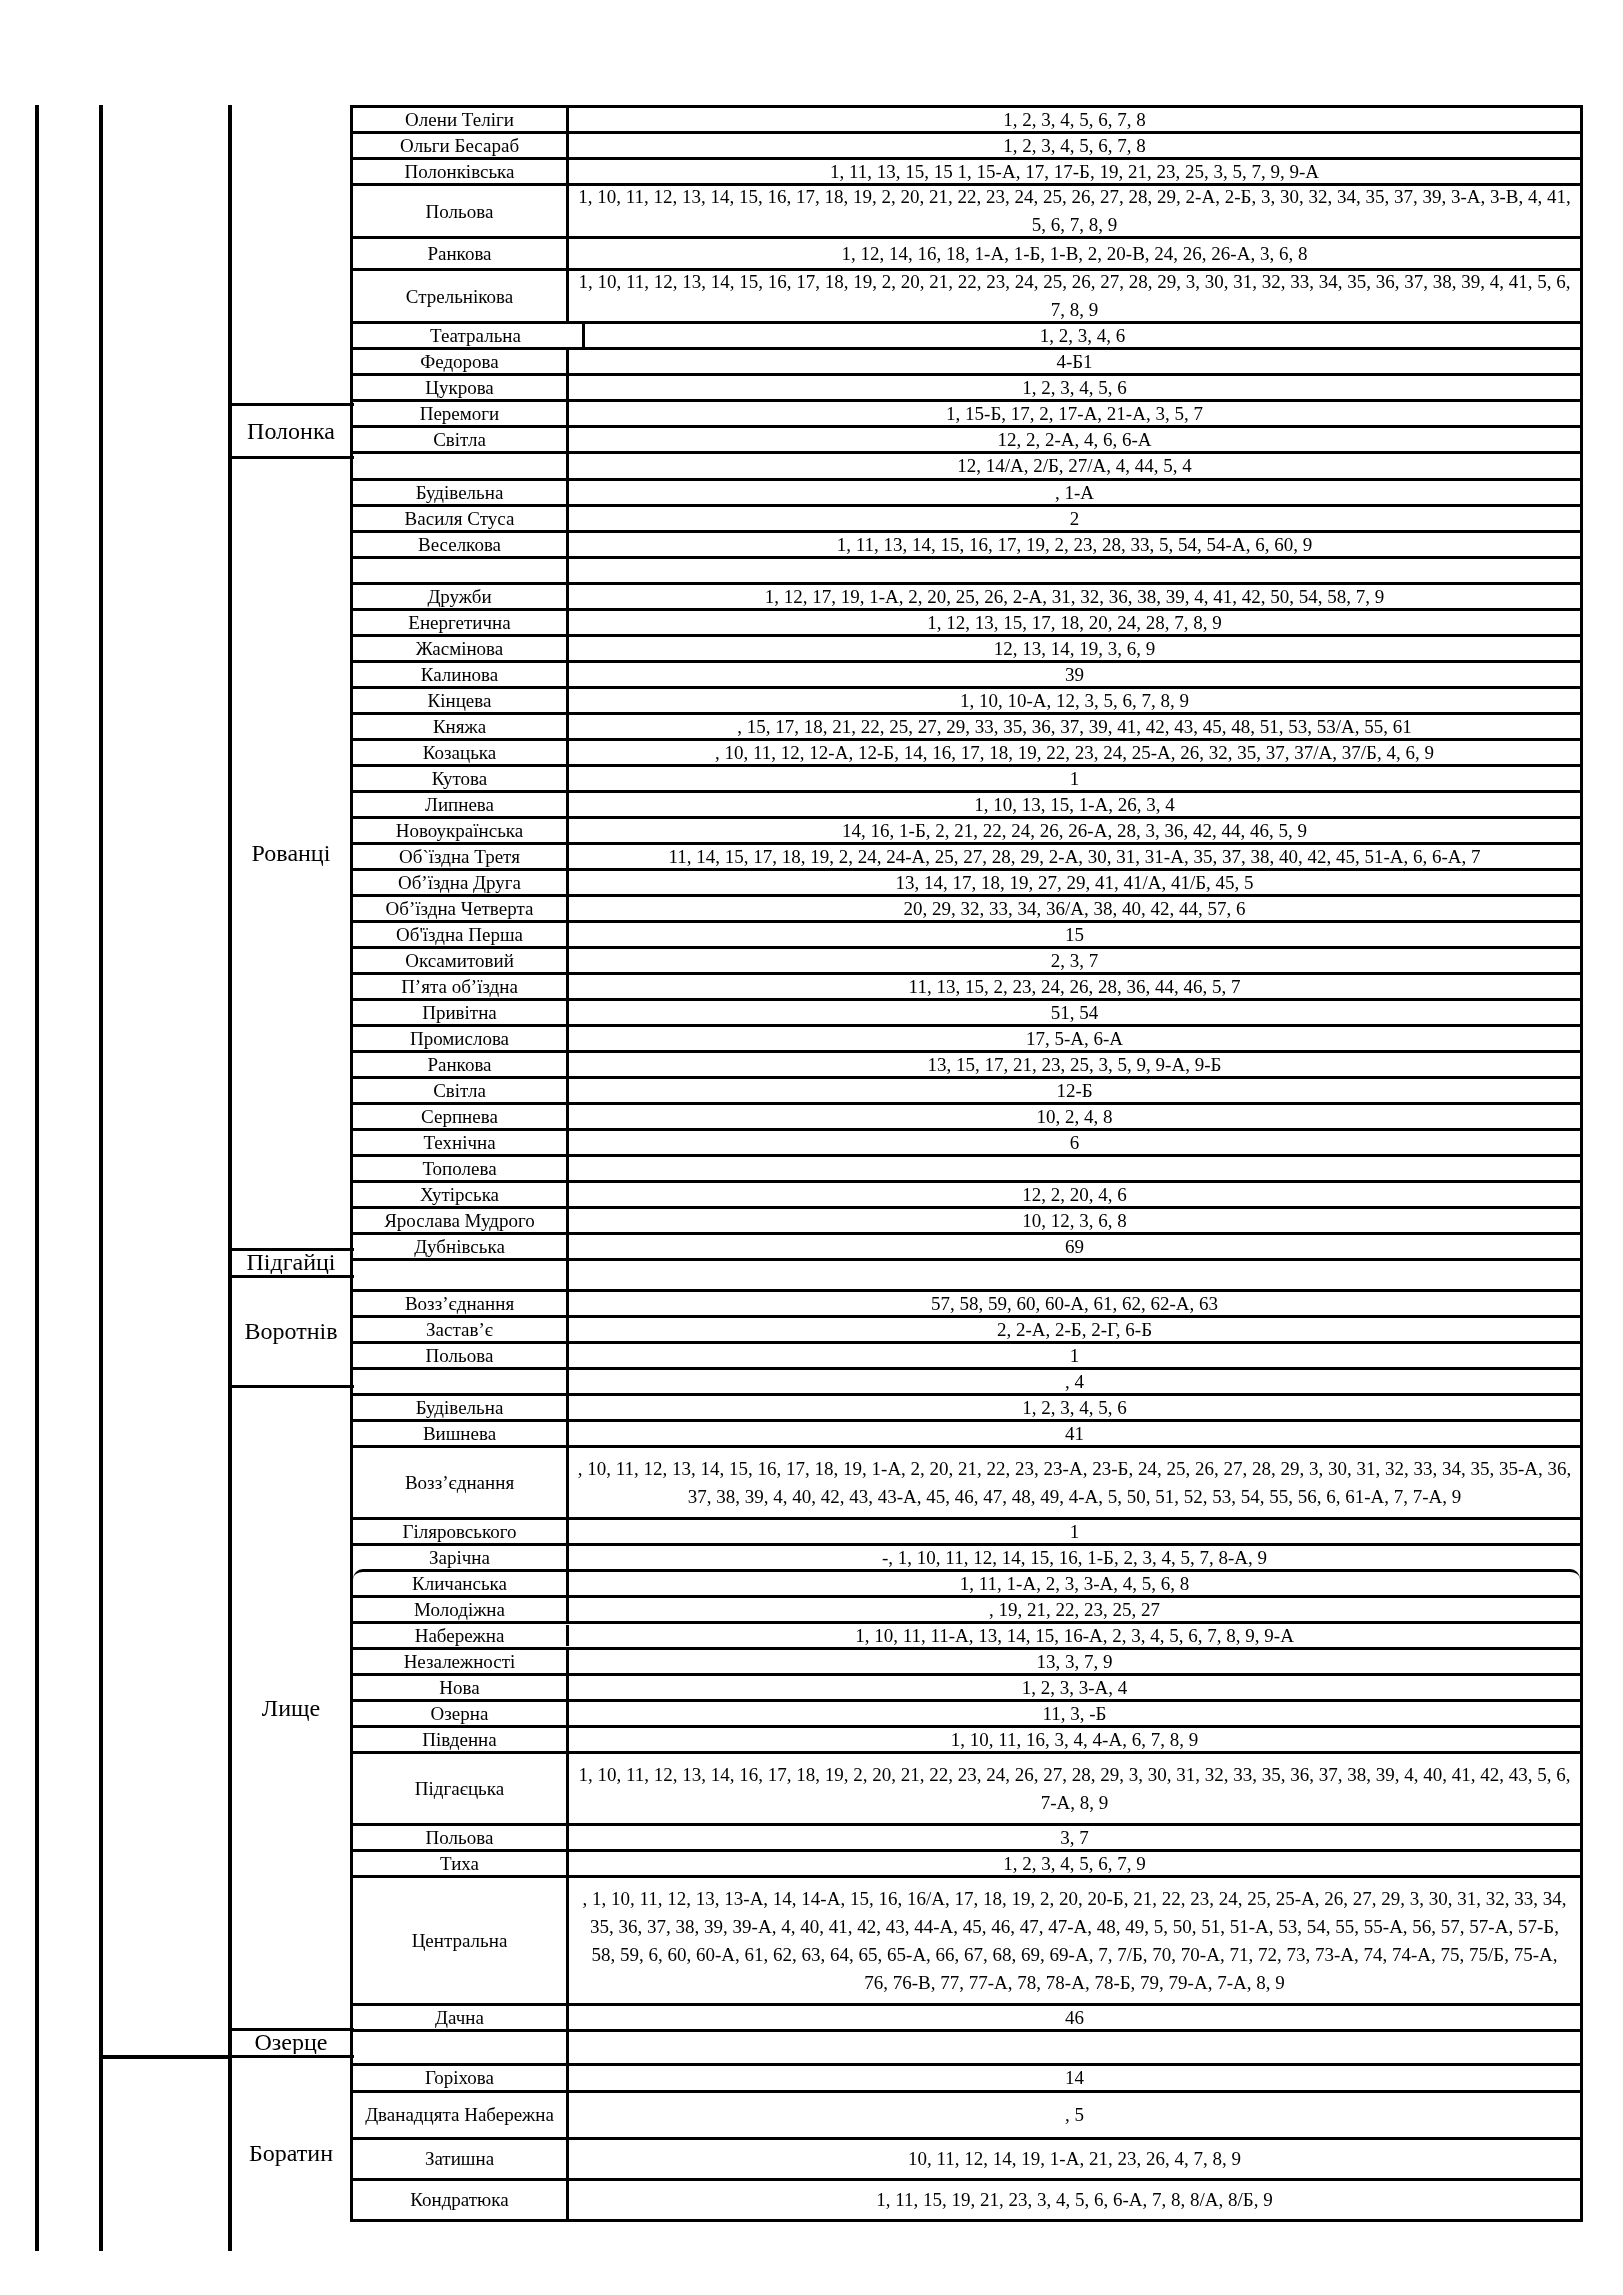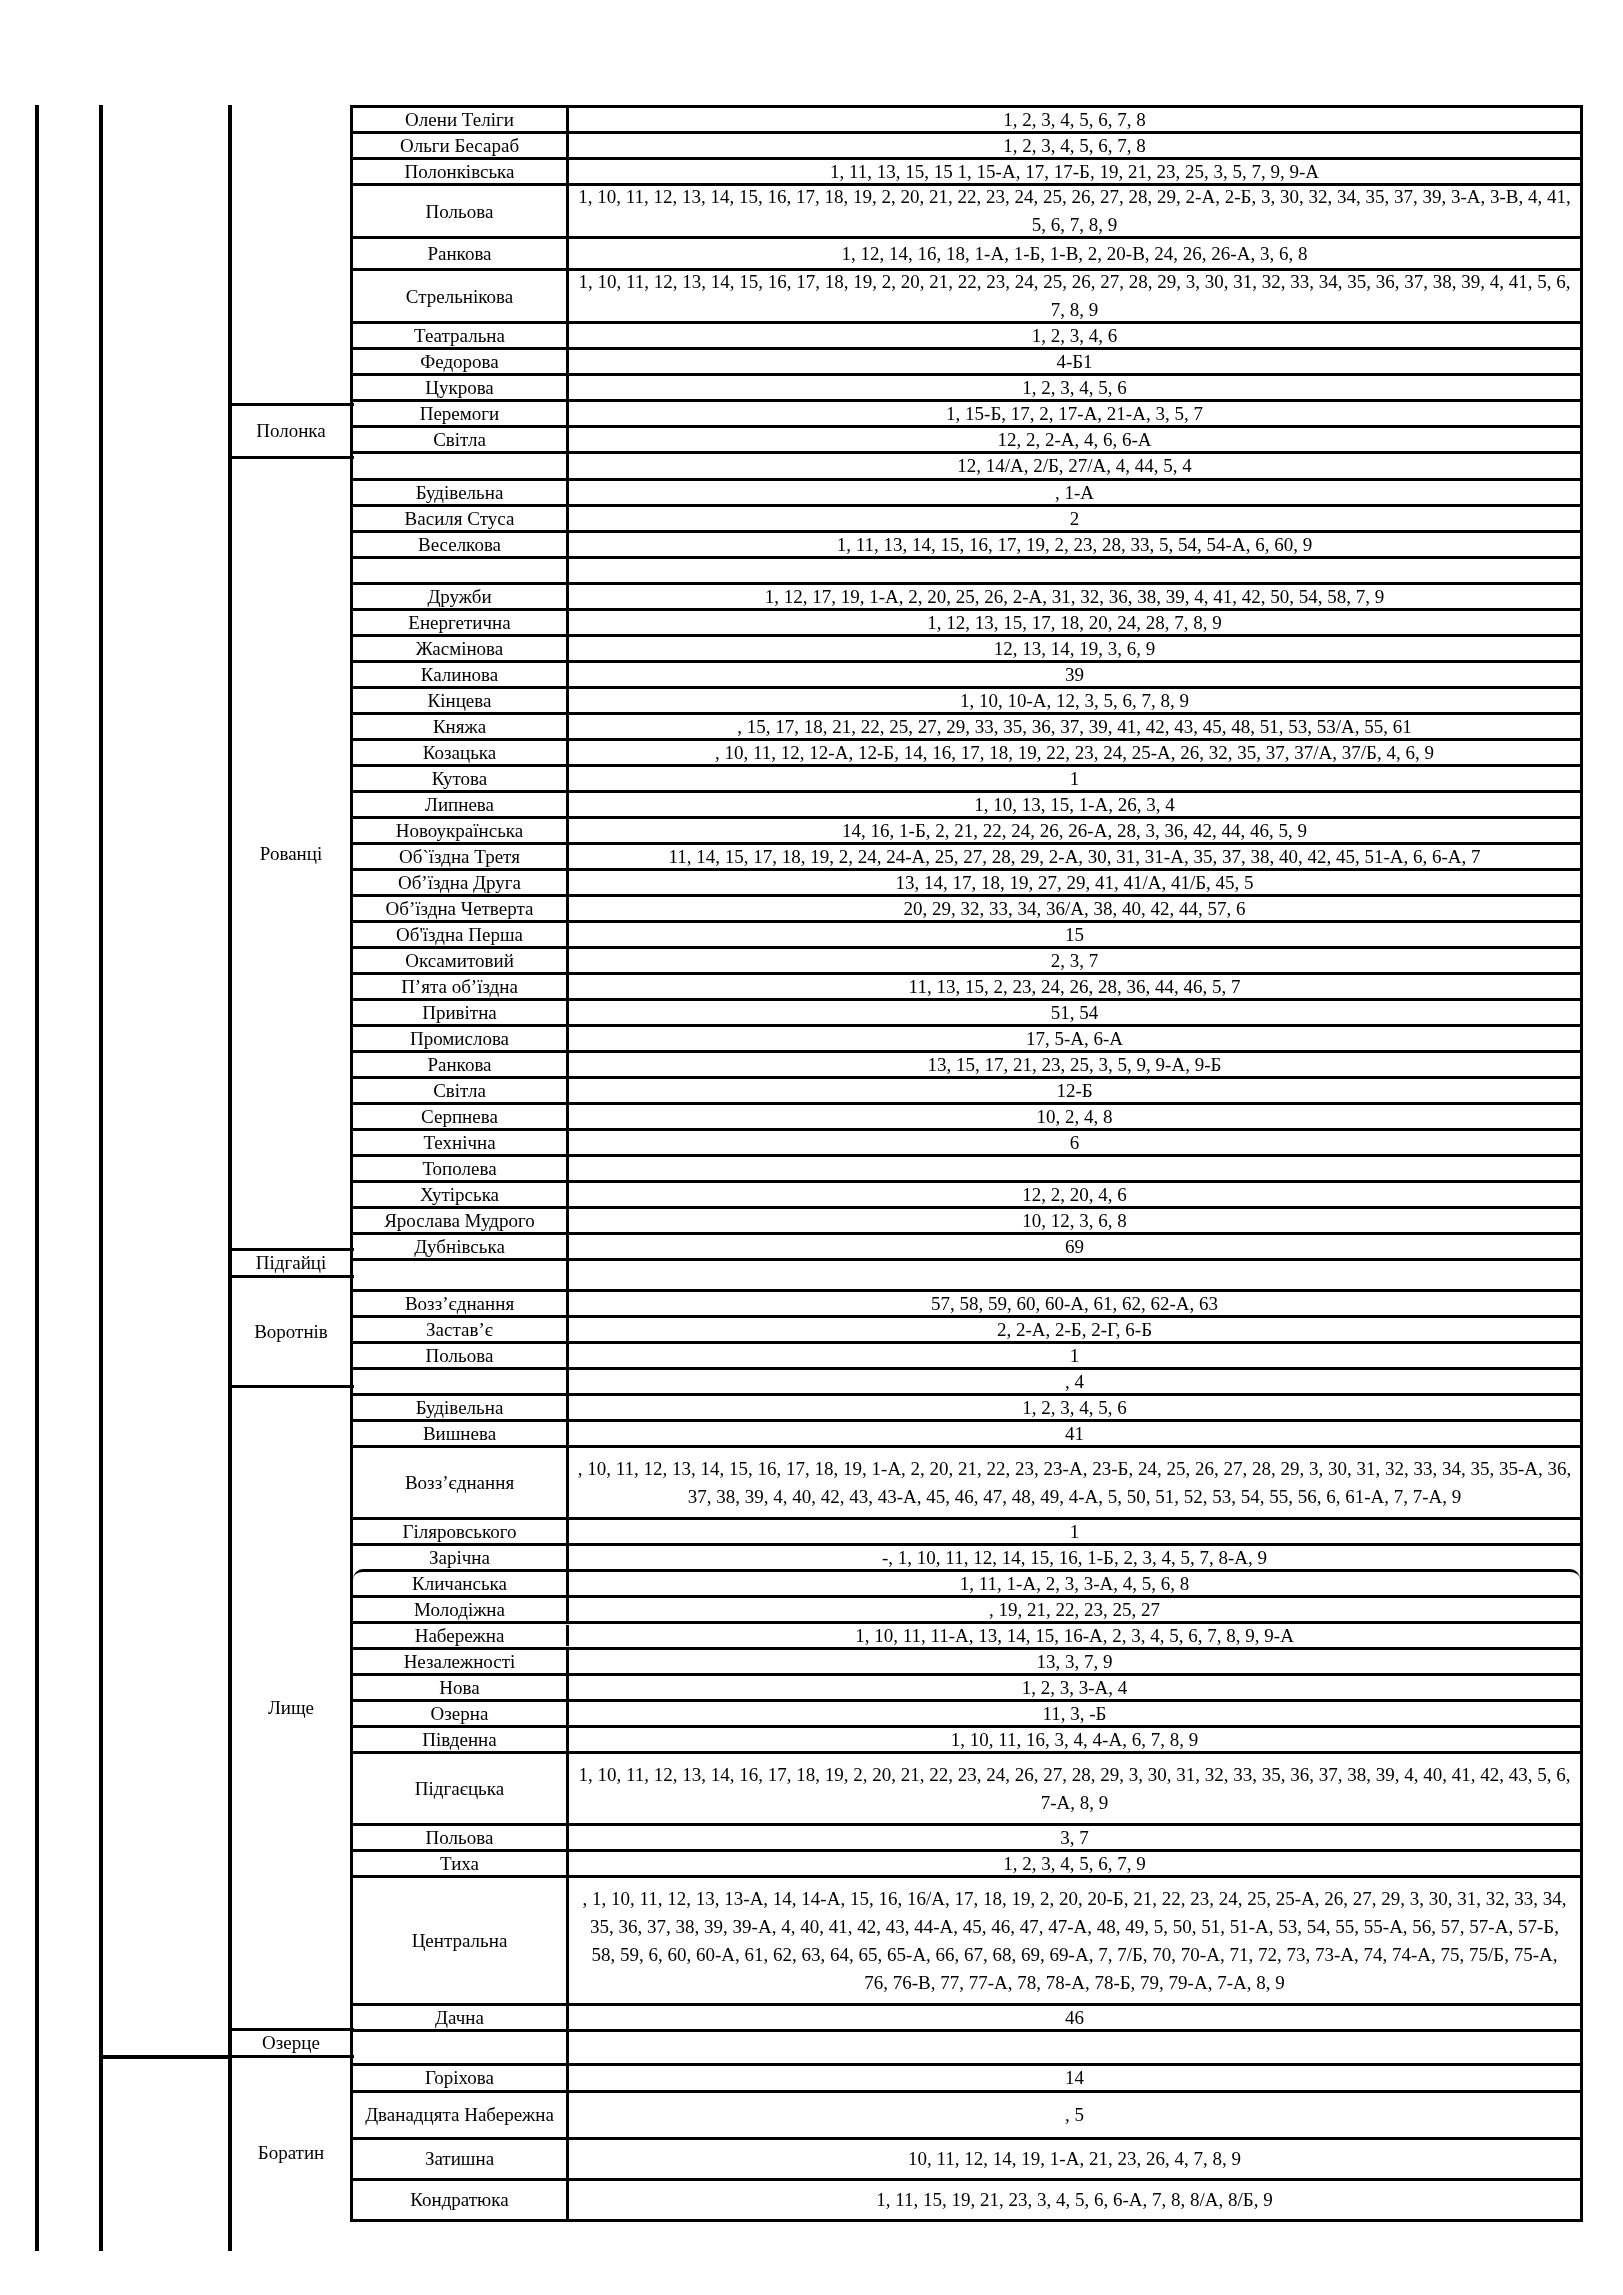--- a/index.html
+++ b/index.html
@@ -44,21 +44,21 @@
     padding:0 8.3px;
     overflow:hidden;
   }
   
   .sec{
     position:absolute;
     left:228px;
     width:126px;
     box-sizing:border-box;
     display:flex;align-items:center;justify-content:center;
-    font-size:19px;
+    font-size:24px;
     overflow:hidden;
   }
   .sec.bordered{border-top:3.5px solid #000;}
 </style>
 </head>
 <body>
 
 <div id="page">
 
   <div class="vline" id="vl1" style="left: 35px; top: 105px; height: 2146px;"></div>
@@ -122,21 +122,21 @@
         <div class="cell-numbers">
           <span>1, 12, 14, 16, 18, 1-А, 1-Б, 1-В, 2, 20-В, 24, 26, 26-А, 3, 6, 8</span>
         </div>
       </div>
       <div class="trow" style="height: 50px;">
         <div class="cell-street">Стрельнікова</div>
         <div class="cell-numbers">
           <span>1, 10, 11, 12, 13, 14, 15, 16, 17, 18, 19, 2, 20, 21, 22, 23, 24, 25, 26, 27, 28, 29, 3, 30, 31, 32, 33, 34, 35, 36, 37, 38, 39, 4, 41, 5, 6, 7, 8, 9</span>
         </div>
       </div>
-      <div class="trow" style="height: 23px;">
+      <div class="trow" style="height: 23px; padding-left: 16px;">
         <div class="cell-street">Театральна</div>
         <div class="cell-numbers">
           <span>1, 2, 3, 4, 6</span>
         </div>
       </div>
       <div class="trow" style="height: 23px;">
         <div class="cell-street">Федорова</div>
         <div class="cell-numbers">
           <span>4-Б1</span>
         </div>

